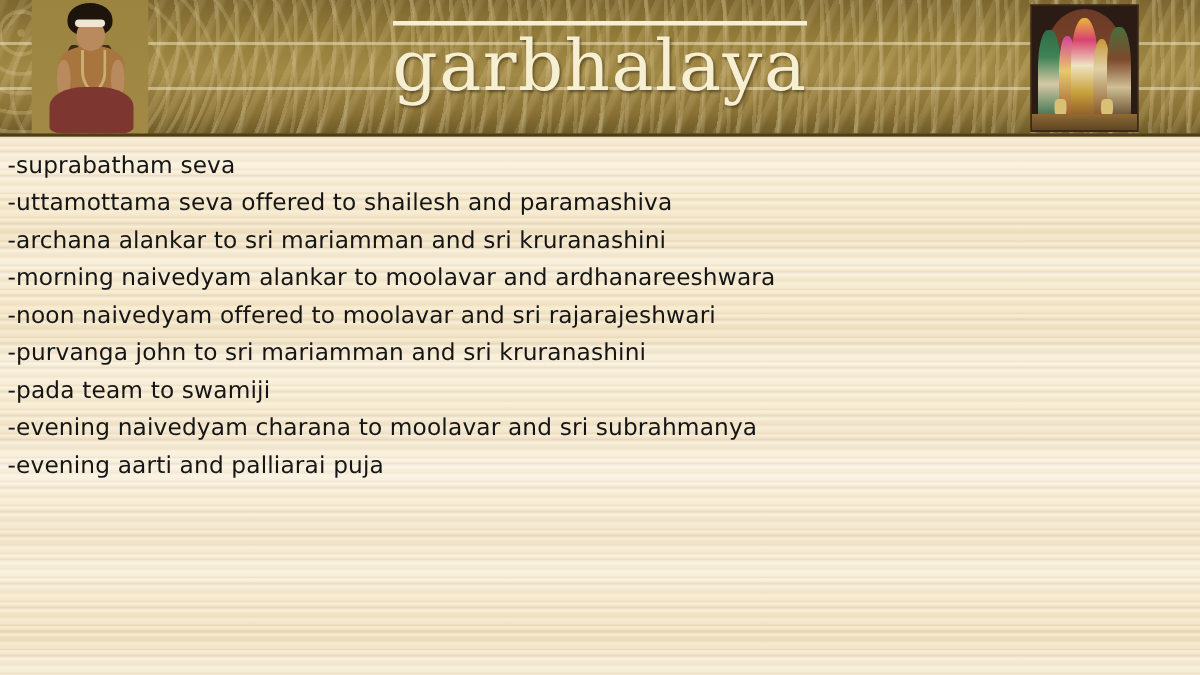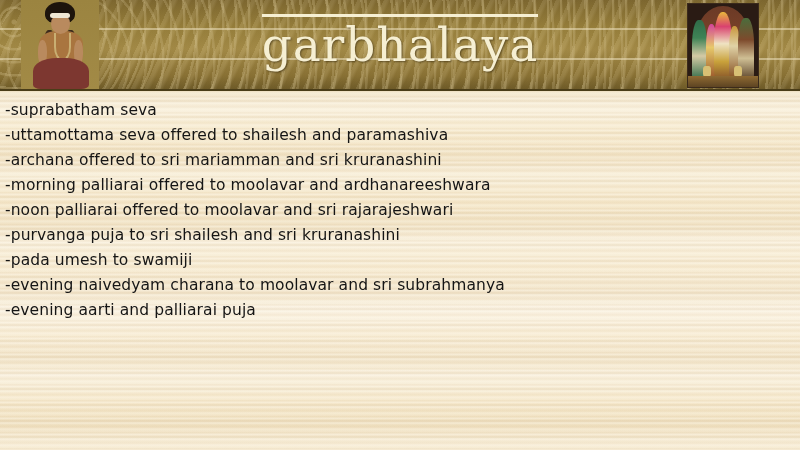--- a/index.html
+++ b/index.html
@@ -319,24 +319,24 @@
       <div class="dp-lamp-l"></div>
       <div class="dp-lamp-r"></div>
       <div class="dp-floor"></div>
     </div>
   </div>
 
   <div class="content">
     <ul class="seva-list">
       <li class="seva-item">-suprabatham seva</li>
       <li class="seva-item">-uttamottama seva offered to shailesh and paramashiva</li>
-      <li class="seva-item">-archana offered to sri mariamman and sri kruranashini</li>
-      <li class="seva-item">-morning palliarai offered to moolavar and ardhanareeshwara</li>
-      <li class="seva-item">-noon palliarai offered to moolavar and sri rajarajeshwari</li>
-      <li class="seva-item">-purvanga puja to sri shailesh and sri kruranashini</li>
-      <li class="seva-item">-pada umesh to swamiji</li>
+      <li class="seva-item">-archana alankar to sri mariamman and sri kruranashini</li>
+      <li class="seva-item">-morning naivedyam alankar to moolavar and ardhanareeshwara</li>
+      <li class="seva-item">-noon naivedyam offered to moolavar and sri rajarajeshwari</li>
+      <li class="seva-item">-purvanga john to sri mariamman and sri kruranashini</li>
+      <li class="seva-item">-pada team to swamiji</li>
       <li class="seva-item">-evening naivedyam charana to moolavar and sri subrahmanya</li>
       <li class="seva-item">-evening aarti and palliarai puja</li>
     </ul>
 
   </div>
 
 </div>
 
 </body></html>

